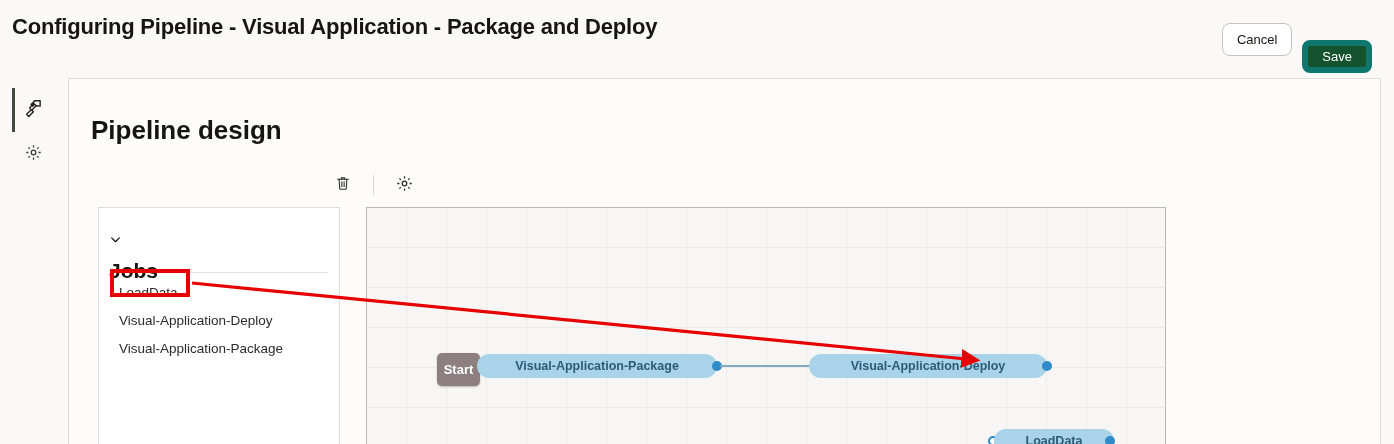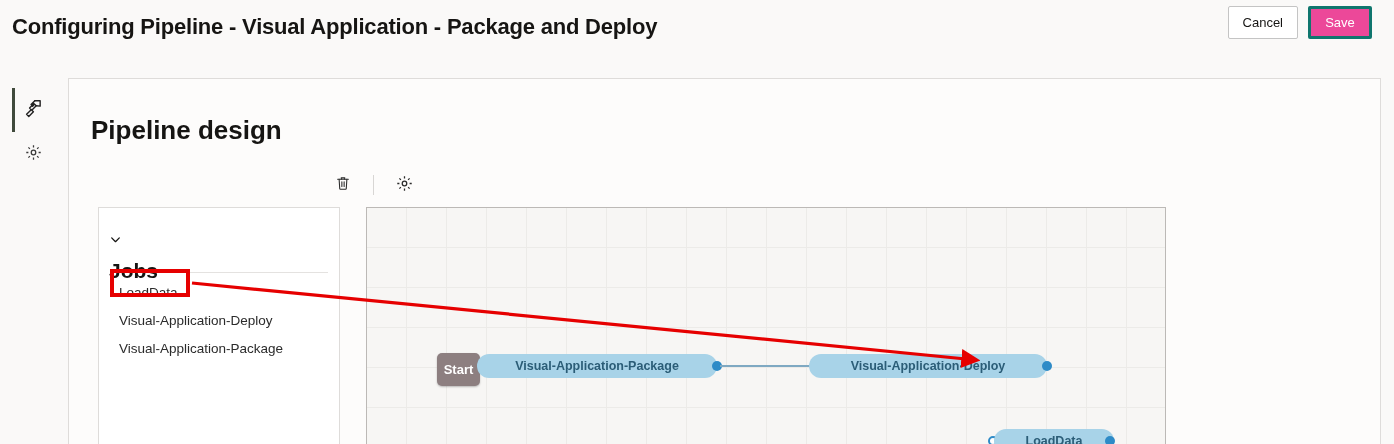--- a/index.html
+++ b/index.html
@@ -20,33 +20,33 @@
     position:absolute;left:12px;top:14px;
     font-size:22px;font-weight:bold;color:#161513;
     letter-spacing:-0.2px;white-space:nowrap;
   }
   #header-actions{
     position:absolute;right:22px;top:6px;
     display:flex;gap:10px;align-items:center;
   }
   .btn{
     height:33px;min-width:64px;
-    border-radius:2px;
+    border-radius:8px;
     font-size:13px;
     display:flex;align-items:center;justify-content:center;
     box-sizing:border-box;
     cursor:pointer;
     padding:0 14px;
     white-space:nowrap;
   }
   #cancel-button{
     background:#ffffff;border:1px solid #c4c4c4;color:#161513;
   }
   #save-button{
-    background:#ec4899;border:3px solid #0f766e;color:#ffffff;
+    background:#14532d;border:6px solid #0f766e;color:#ffffff;margin-top:34px;
   }
 
   
   #left-rail{
     position:absolute;left:0;top:78px;width:66px;height:366px;
     background:#faf9f8;
   }
   .rail-item{
     position:absolute;left:0;width:66px;height:44px;
     display:flex;align-items:center;justify-content:center;

